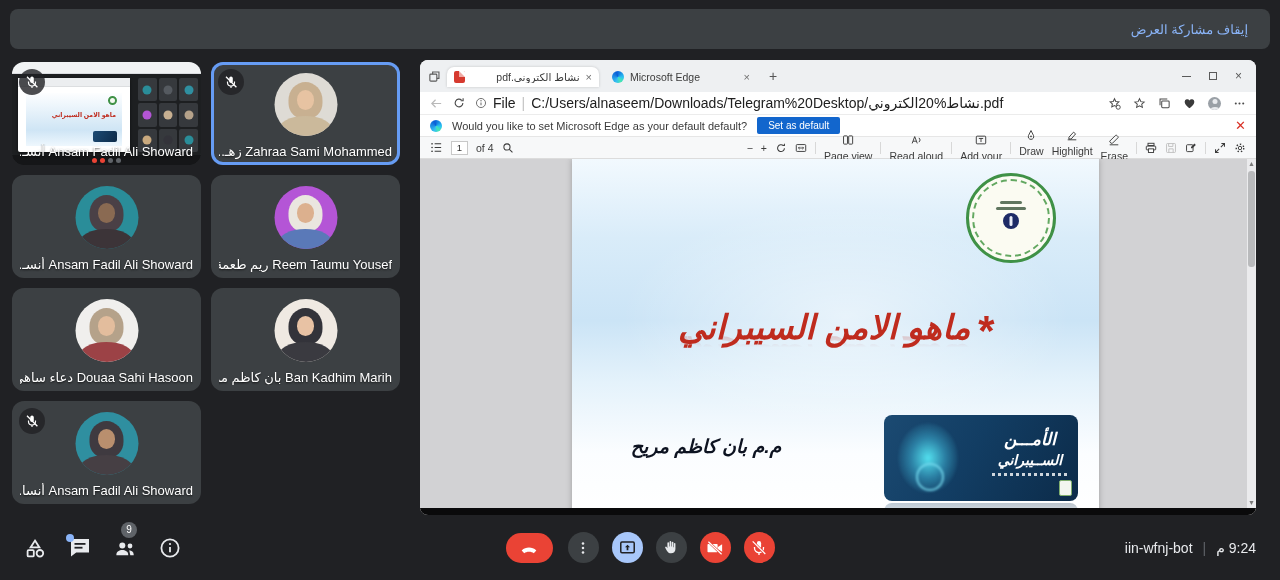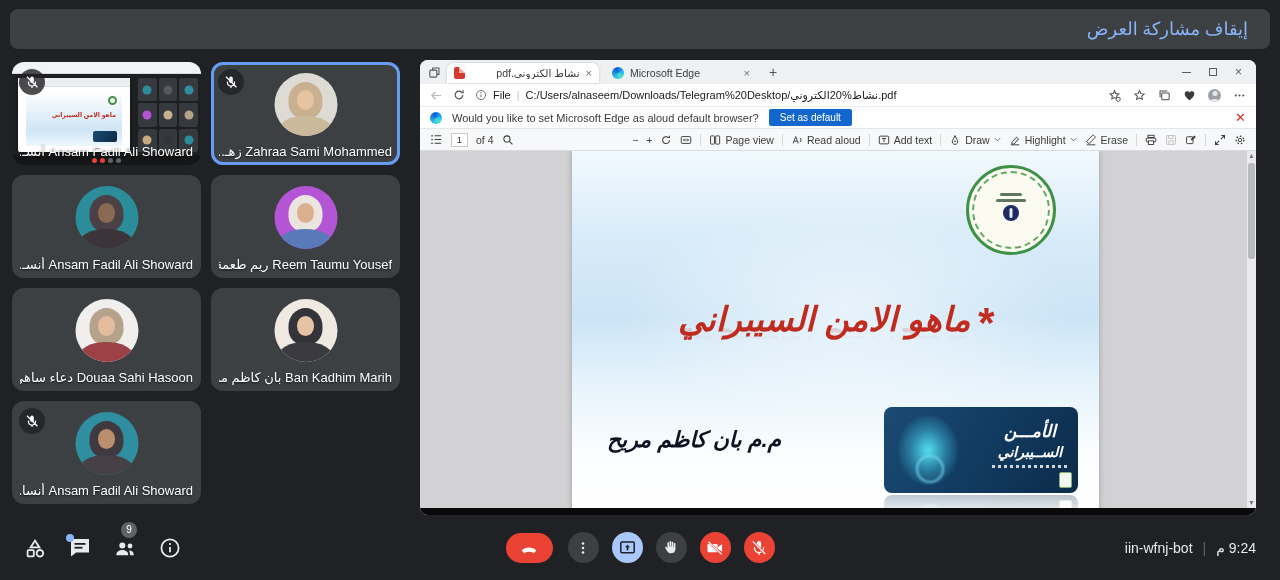--- a/index.html
+++ b/index.html
@@ -6,21 +6,21 @@
   html,body { width:1280px; height:580px; overflow:hidden; }
   body { background:#202124; font-family:"Liberation Sans","DejaVu Sans",sans-serif; position:relative; }
   svg { display:block; }
 
   
   .banner { position:absolute; left:10px; right:10px; top:9px; height:40px; background:#3c4043;
             border-radius:8px; display:flex; align-items:center; justify-content:space-between;
             direction:rtl; padding:0 12px; }
   .banner-status { display:flex; align-items:center; gap:12px; color:#e8eaed; font-size:13px; }
   .present-ico { width:24px; height:24px; }
-  .stop-share { background:none; border:none; color:#8ab4f8; font-size:18px; font-family:Liberation Serif, serif;
+  .stop-share { background:none; border:none; color:#8ab4f8; font-size:13px; font-family:Liberation Sans, sans-serif;
                 cursor:pointer; padding:0 10px; }
 
   
   .tiles { position:absolute; left:12px; top:62px; width:388px; display:grid;
            grid-template-columns:189px 189px; grid-auto-rows:103px; gap:10px; }
   .tile { position:relative; background:#3c4043; border-radius:12px; overflow:hidden; }
   .tile.active-speaker { box-shadow:inset 0 0 0 3px #669cf4; }
   .pname { position:absolute; left:8px; right:8px; bottom:6px; text-align:center; color:#fff;
            font-size:13px; font-weight:500; direction:rtl; white-space:nowrap; overflow:hidden;
            text-shadow:0 1px 2px rgba(0,0,0,.7); z-index:5; }
@@ -63,60 +63,60 @@
   .mini-cell { background:#36393d; border-radius:2px; position:relative; }
   .mini-cell i { position:absolute; left:50%; top:50%; transform:translate(-50%,-50%); width:9px; height:9px;
                  border-radius:50%; display:block; }
   .mini-bottom { position:absolute; bottom:0; left:0; right:0; height:10px; background:#151618;
                  display:flex; align-items:center; justify-content:center; gap:3px; }
   .mini-bottom i { width:5px; height:5px; border-radius:50%; display:block; }
 
   
   .stage { position:absolute; left:420px; top:60px; width:836px; height:455px; border-radius:8px;
            overflow:hidden; display:flex; flex-direction:column; background:#fff; }
-  .tabstrip { height:24px; background:#eef0f2; display:flex; align-items:center; padding:0 8px; gap:6px; flex:none; }
+  .tabstrip { height:32px; background:#eef0f2; display:flex; align-items:center; padding:0 8px; gap:6px; flex:none; }
   .tab { height:20px; margin-top:2px; display:flex; align-items:center; gap:6px; padding:0 7px;
          border-radius:7px 7px 0 0; font-size:10.5px; color:#3c3c3c; width:152px; }
   .tab.active { background:#fff; box-shadow:0 0 3px rgba(0,0,0,.18); }
   .tab-title { flex:1; white-space:nowrap; overflow:hidden; }
   .tab-close { color:#707070; font-size:11px; }
   .pdf-fav { width:11px; height:12px; background:#d63a2f; border-radius:2px; position:relative; flex:none; }
   .pdf-fav::after { content:""; position:absolute; right:0; top:0; border:3px solid #fff;
                     border-left-color:#f0a9a3; border-bottom-color:#f0a9a3; border-radius:0 2px 0 0; }
   .edge-fav { width:12px; height:12px; border-radius:50%; flex:none;
               background:conic-gradient(from 200deg,#35c1f1,#0a5cd6 40%,#2bc3f3 70%,#47e6b0 85%,#35c1f1); }
   .newtab { color:#555; font-size:14px; padding:0 6px; }
   .wincontrols { margin-left:auto; display:flex; align-items:center; gap:18px; padding-right:6px; color:#5a5a5a; }
   .win-min { width:9px; border-bottom:1px solid #5a5a5a; height:1px; }
   .win-max { width:8px; height:8px; border:1px solid #5a5a5a; }
   .win-close { font-size:12px; line-height:1; }
 
   .addrrow { height:23px; background:#fff; border-bottom:1px solid #ececec; display:flex; align-items:center;
-             padding:0 10px; gap:10px; font-size:11px; color:#202020; flex:none; }
+             padding:0 10px; gap:10px; font-size:14px; color:#202020; flex:none; }
   .addr-url { display:flex; align-items:center; gap:6px; direction:ltr; white-space:nowrap; overflow:hidden; flex:1; }
   .addr-sep { color:#c3c3c3; }
   .addr-icons { display:flex; align-items:center; gap:12px; color:#4a4a4a; }
   .avatar-mini { width:13px; height:13px; border-radius:50%; background:#9aa0a6; position:relative; overflow:hidden; }
   .avatar-mini::before { content:""; position:absolute; left:50%; top:2px; transform:translateX(-50%);
                          width:5px; height:5px; border-radius:50%; background:#e8eaed; }
   .avatar-mini::after { content:""; position:absolute; left:50%; bottom:-3px; transform:translateX(-50%);
                         width:9px; height:6px; border-radius:50% 50% 0 0; background:#e8eaed; }
 
   .notifrow { height:22px; background:#fff; border-bottom:1px solid #e6e6e6; display:flex; align-items:center;
               padding:0 10px; gap:10px; font-size:11px; color:#3a3a3a; flex:none; }
   .set-default { background:#1266cd; color:#fff; border:none; font-family:inherit; font-size:10px;
                  padding:3px 11px; border-radius:2px; cursor:pointer; }
   .notif-close { margin-left:auto; color:#d93025; font-size:13px; }
 
   .pdfbar { height:22px; background:#f7f8f9; border-bottom:1px solid #dcdcdc; display:flex; align-items:center;
             padding:0 10px; gap:8px; font-size:10.5px; color:#3b3b3b; flex:none; }
   .pageno { width:17px; height:14px; border:1px solid #c8c8c8; background:#fff; font-size:9.5px;
             text-align:center; font-family:inherit; color:#333; }
   .vsep { width:1px; height:12px; background:#d8d8d8; }
-  .tool { display:flex; align-items:center; gap:4px; }
+  .tool { display:flex; align-items:center; gap:4px;flex-direction:column; }
   .grayed { color:#c0c0c0; }
   .pdfbar .spacer { flex:1; }
 
   .pdfcontent { flex:1; background:#d2d2d4; position:relative; overflow:hidden;font-style:italic; }
   .page { position:absolute; left:152px; top:0; width:527px; bottom:-10px;
           background:
             radial-gradient(ellipse 320px 160px at 52% 44%, rgba(255,255,255,.55), rgba(255,255,255,0) 70%),
             linear-gradient(180deg,#f2f9fe 0%,#d9ecf9 22%,#cbe4f6 45%,#e4f2fb 62%,#fbfdff 82%,#ffffff 100%);
           box-shadow:0 0 6px rgba(0,0,0,.25); }
   .uni-logo { position:absolute; left:394px; top:14px; width:90px; height:90px; border-radius:50%;
@@ -126,22 +126,22 @@
   .uni-emblem { width:26px; height:34px; display:flex; flex-direction:column; align-items:center; gap:3px; }
   .uni-line { width:30px; height:3px; border-radius:2px; background:#2c4a2e; opacity:.75; }
   .uni-line.w2 { width:22px; }
   .uni-seal { width:16px; height:16px; border-radius:50%; background:#1d2a66; position:relative; }
   .uni-seal::after { content:""; position:absolute; left:50%; top:3px; transform:translateX(-50%);
                      width:3px; height:10px; background:#e8ecf6; border-radius:2px; }
   .slide-title { position:absolute; left:0; right:0; top:148px; text-align:center; direction:rtl;
                  color:#bf2b1e; font-size:34px; font-weight:bold; white-space:nowrap;
                  -webkit-box-reflect:below -26px linear-gradient(rgba(0,0,0,0) 62%, rgba(0,0,0,.35)); }
   .slide-title .star { font-size:42px; vertical-align:-6px; padding-left:6px; }
-  .presenter { position:absolute; left:32px; top:276px; width:180px; direction:rtl; text-align:center;
-               color:#0d1321; font-size:22px; font-weight:bold; }
+  .presenter { position:absolute; left:44px; top:276px; width:180px; direction:rtl; text-align:center;
+               color:#0d1321; font-size:19px; font-weight:bold; }
   .sec-card { position:absolute; left:312px; top:256px; width:194px; height:86px; border-radius:8px;
               background:linear-gradient(120deg,#1b4a72 0%,#113párd 0%,#123d63 40%,#0c2b49 100%);
               background:linear-gradient(120deg,#1b4a72 0%,#123d63 45%,#0c2b49 100%);
               overflow:hidden;
               -webkit-box-reflect:below 2px linear-gradient(rgba(0,0,0,0) 72%, rgba(0,0,0,.28)); }
   .sec-glow { position:absolute; left:14px; top:8px; width:60px; height:70px;
               background:radial-gradient(ellipse at center,#53e0ef 0%,rgba(62,180,214,.55) 40%,rgba(30,90,130,0) 75%);
               border-radius:50%; filter:blur(1px); }
   .sec-glow::after { content:""; position:absolute; left:18px; top:40px; width:24px; height:24px;
                      border-radius:50%; border:2px solid rgba(120,220,240,.8); }
@@ -374,21 +374,21 @@
         <svg viewBox="0 0 14 14" width="13" height="13">
             <circle cx="3" cy="7" r="1.1" fill="#4a4a4a"></circle>
             <circle cx="7" cy="7" r="1.1" fill="#4a4a4a"></circle>
             <circle cx="11" cy="7" r="1.1" fill="#4a4a4a"></circle>
           </svg>
       </div>
     </div>
 
     <div class="notifrow">
       <span class="edge-fav"></span>
-      <span>Would you like to set Microsoft Edge as aloud default browser?</span>
+      <span>Would you like to set Microsoft Edge as your default default?</span>
       <button class="set-default">Set as default</button>
       <span class="notif-close">✕</span>
     </div>
 
     <div class="pdfbar">
       <svg viewBox="0 0 14 14" width="13" height="13">
           <path d="M5 3h7M5 7h7M5 11h7" stroke="#3b3b3b" stroke-width="1.2"></path>
           <circle cx="2.2" cy="3" r=".9" fill="#3b3b3b"></circle>
           <circle cx="2.2" cy="7" r=".9" fill="#3b3b3b"></circle>
           <circle cx="2.2" cy="11" r=".9" fill="#3b3b3b"></circle>
@@ -425,21 +425,21 @@
             <path d="M10.5 4.5a3.4 3.4 0 0 1 0 5" fill="none" stroke="#3b3b3b" stroke-width="1.1"></path>
           </svg>
         <span>Read aloud</span>
       </span>
       <span class="vsep"></span>
       <span class="tool">
         <svg viewBox="0 0 14 14" width="12" height="12">
             <rect x="1.5" y="2.5" width="11" height="9" rx="1" fill="none" stroke="#3b3b3b" stroke-width="1.1"></rect>
             <path d="M4.5 5.2h5M7 5.2v4.2" fill="none" stroke="#3b3b3b" stroke-width="1.1"></path>
           </svg>
-        <span>Add text</span>
+        <span>Add your</span>
       </span>
       <span class="vsep"></span>
       <span class="tool">
         <svg viewBox="0 0 14 14" width="12" height="12">
             <path d="M7 1.8l3 6a3.2 3.2 0 1 1-6 0z" fill="none" stroke="#3b3b3b" stroke-width="1.1"></path>
             <circle cx="7" cy="8.6" r="1" fill="#3b3b3b"></circle>
           </svg>
         <span>Draw</span>
         <svg viewBox="0 0 8 5" width="7" height="5">
             <path d="M1 1l3 3 3-3" fill="none" stroke="#6a6a6a" stroke-width="1.1"></path>

